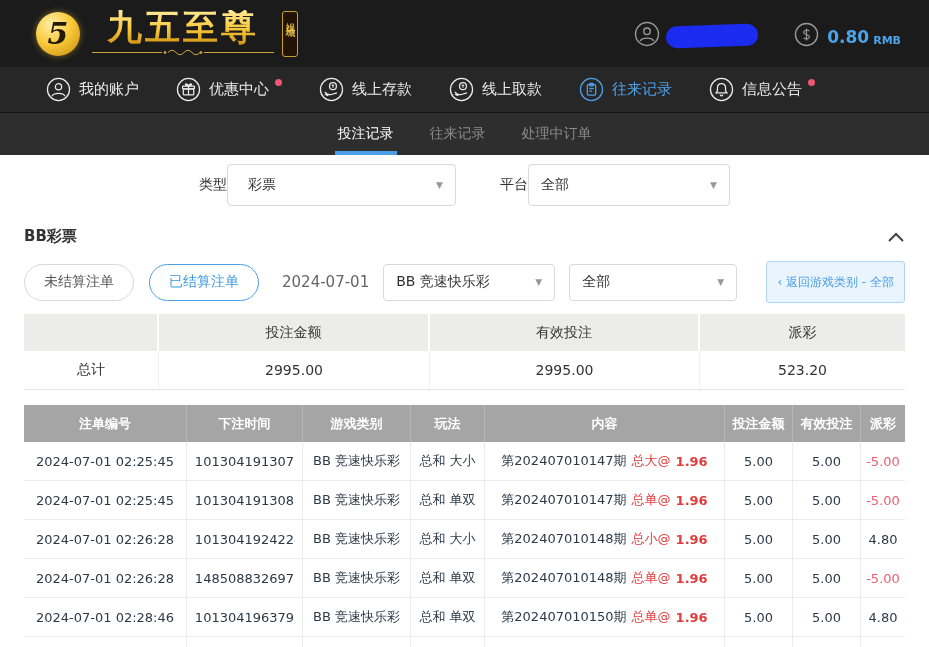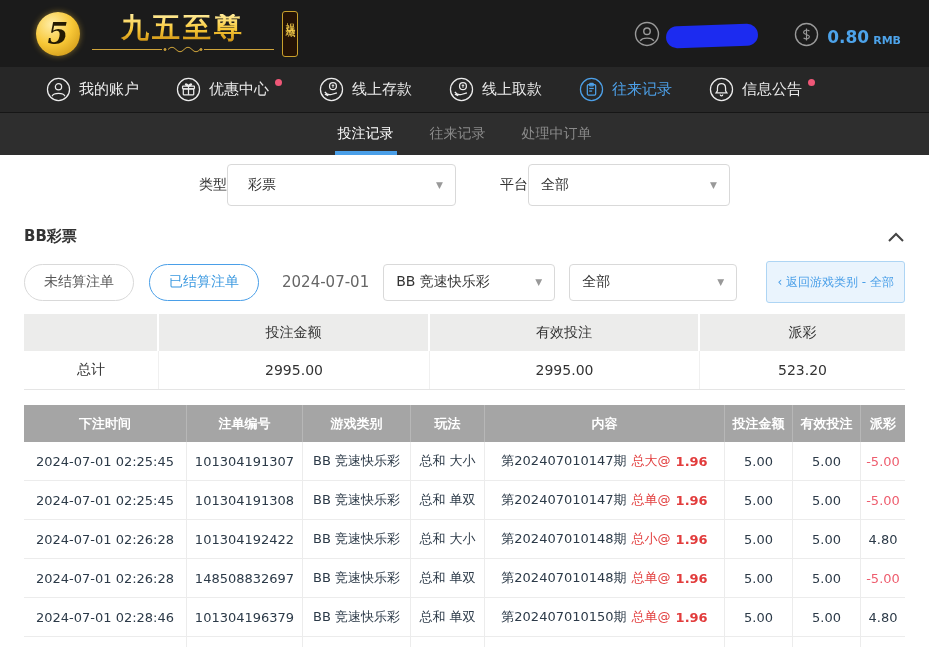--- a/index.html
+++ b/index.html
@@ -9,21 +9,21 @@
 
   
   .topbar { height:67px; background:#1b1b1b; display:flex; align-items:center; justify-content:space-between; padding:0 28px 0 36px; }
   .logo { display:flex; align-items:center; }
   .logo-coin { width:44px; height:44px; border-radius:50%;
     background:radial-gradient(circle at 35% 28%, #ffeda6 0%, #f8c837 48%, #c2890e 100%);
     display:flex; align-items:center; justify-content:center;
     color:#241a02; font-size:30px; font-weight:bold; font-family:"DejaVu Serif","Liberation Serif",serif; font-style:italic;
     box-shadow:0 0 6px rgba(248,200,55,.45); }
   .logo-text-wrap { display:flex; flex-direction:column; align-items:center; margin-left:10px; }
-  .brand { font-size:28px; font-weight:bold; letter-spacing:3px; line-height:1;
+  .brand { font-size:35px; font-weight:bold; letter-spacing:3px; line-height:1;
     background:linear-gradient(180deg,#ffeb9a 0%,#f8c837 55%,#cf9214 100%);
     -webkit-background-clip:text; background-clip:text; color:transparent; }
   .flourish { margin-top:3px; }
   .badge-vert { margin-left:6px; writing-mode:vertical-rl; font-size:10px; line-height:1;
     color:#f6cd4b; border:1px solid #caa02c; border-radius:3px; padding:3px 2px; letter-spacing:2px;
     background:#241205; height:46px; display:flex; align-items:center; }
   .user-area { display:flex; align-items:flex-end; }
   .censor-blob { width:92px; height:22px; background:#1c2bf0; border-radius:12px; transform:rotate(-2deg); margin:0 8px 0 6px; }
   .balance { color:#4da3ea; font-size:17px; font-weight:bold; margin-left:8px; }
   .currency { color:#4da3ea; font-size:11px; font-weight:bold; margin-left:4px; }
@@ -251,22 +251,22 @@
     <div class="sum-row">
       <div class="td">总计</div>
       <div class="td">2995.00</div>
       <div class="td">2995.00</div>
       <div class="td">523.20</div>
     </div>
   </div>
 
   <div class="main-table">
     <div class="grid8 mt-head">
+      <div class="th">注单编号</div>
       <div class="th">下注时间</div>
-      <div class="th">注单编号</div>
       <div class="th">游戏类别</div>
       <div class="th">玩法</div>
       <div class="th">内容</div>
       <div class="th">投注金额</div>
       <div class="th">有效投注</div>
       <div class="th">派彩</div>
     </div>
     <div id="rows-container">
     <div class="grid8 mt-row">
       <div class="td">2024-07-01 02:25:45</div>

